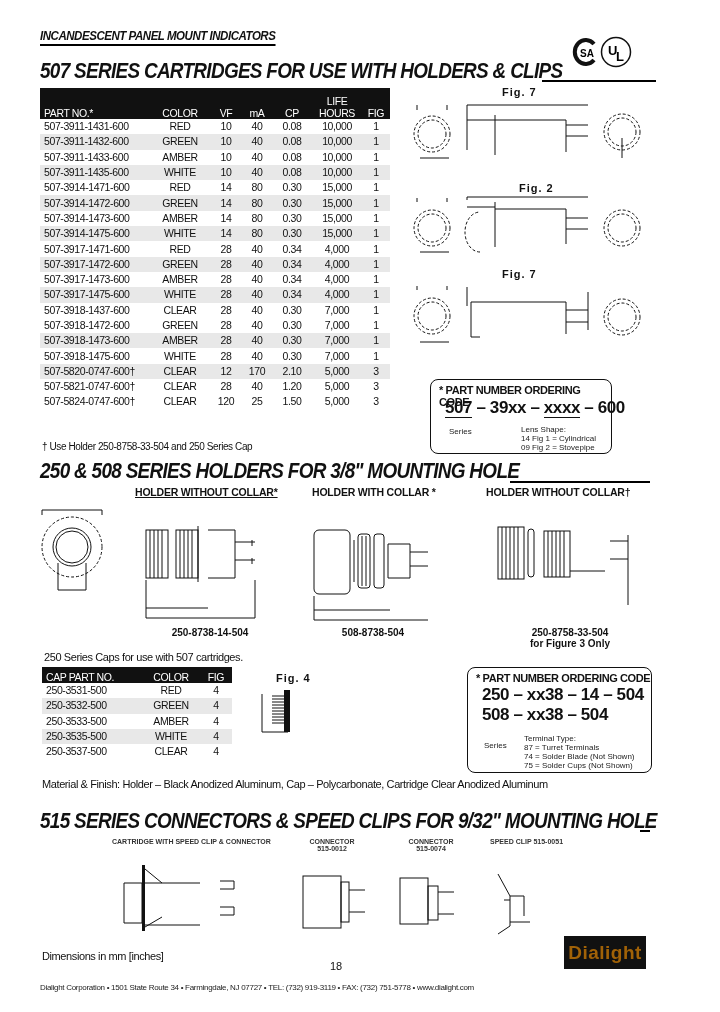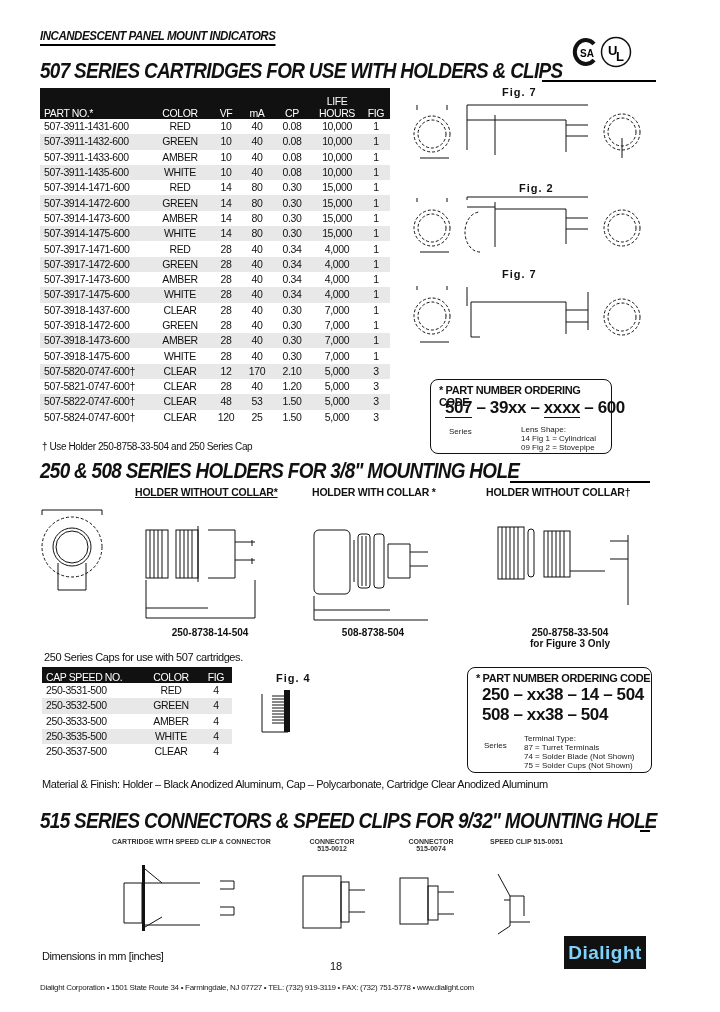--- a/index.html
+++ b/index.html
@@ -16,21 +16,21 @@
   .fig-label { font-weight: bold; font-size: 11px; letter-spacing: 1px; }
   .hold-label { font-weight: bold; font-size: 10.5px; letter-spacing: -0.2px; }
   .part-label { font-weight: bold; font-size: 10px; text-align: center; }
   .code-box { border: 1.5px solid #111; border-radius: 8px; background: #fff; margin-top: 12px; }
   .code-box .hdr { font-weight: bold; font-size: 11px; letter-spacing: -0.4px; }
   .code-box .big { font-weight: bold; font-size: 17px; letter-spacing: -0.4px; }
   .code-box .small { font-size: 8px; line-height: 9px; color: #222; }
   .u { border-bottom: 1.5px solid #111; }
   .small-txt { font-size: 10px; letter-spacing: -0.4px; }
   .tiny { font-size: 6.5px; color: #333; }
-  .logo { background: #111; color: #7dd3fc; font-weight: bold; font-size: 19px; letter-spacing: 0.5px; text-align: center; }
+  .logo { background: #111; color: #a16207; font-weight: bold; font-size: 19px; letter-spacing: 0.5px; text-align: center; }
   svg { position: absolute; overflow: visible; }
   svg .ln { stroke: #111; stroke-width: 1; fill: none; }
   svg .ds { stroke: #111; stroke-width: 1; fill: none; stroke-dasharray: 3 2; }
 </style>
 </head>
 <body>
 
 <div class="abs cat-title">INCANDESCENT PANEL MOUNT INDICATORS</div>
 
 <div class="abs" style="left:574px;top:38px;width:24px;height:28px;">
@@ -218,29 +218,20 @@
       </tr>
       <tr>
         <td class="left">507-5821-0747-600†</td>
         <td>CLEAR</td>
         <td>28</td>
         <td>40</td>
         <td>1.20</td>
         <td>5,000</td>
         <td>3</td>
       </tr>
-      <tr class="alt">
-        <td class="left">507-5822-0747-600†</td>
-        <td>CLEAR</td>
-        <td>48</td>
-        <td>53</td>
-        <td>1.50</td>
-        <td>5,000</td>
-        <td>3</td>
-      </tr>
       <tr>
         <td class="left">507-5824-0747-600†</td>
         <td>CLEAR</td>
         <td>120</td>
         <td>25</td>
         <td>1.50</td>
         <td>5,000</td>
         <td>3</td>
       </tr>
     </tbody>
@@ -326,21 +317,21 @@
 
 <div class="abs part-label" style="left:150px;top:627px;width:120px;">250-8738-14-504</div>
 <div class="abs part-label" style="left:318px;top:627px;width:110px;">508-8738-504</div>
 <div class="abs part-label" style="left:510px;top:627px;width:120px;">250-8758-33-504</div>
 <div class="abs part-label" style="left:510px;top:638px;width:120px;">for Figure 3 Only</div>
 
 <div class="abs small-txt" style="font-size:11px;left:44px;top:651px;">250 Series Caps for use with 507 cartridges.</div>
 <table class="abs spec" style="left:42px;top:667px;width:190px;">
   <thead>
     <tr style="height:16px;">
-      <th class="left" style="width:100px;">CAP SPEED NO.</th>
+      <th class="left" style="width:100px;">CAP PART NO.</th>
       <th style="width:58px;">COLOR</th>
       <th style="width:32px;">FIG</th>
     </tr>
   </thead>
   <tbody id="tcaps">
       <tr>
         <td class="left">250-3531-500</td>
         <td>RED</td>
         <td>4</td>
       </tr>

